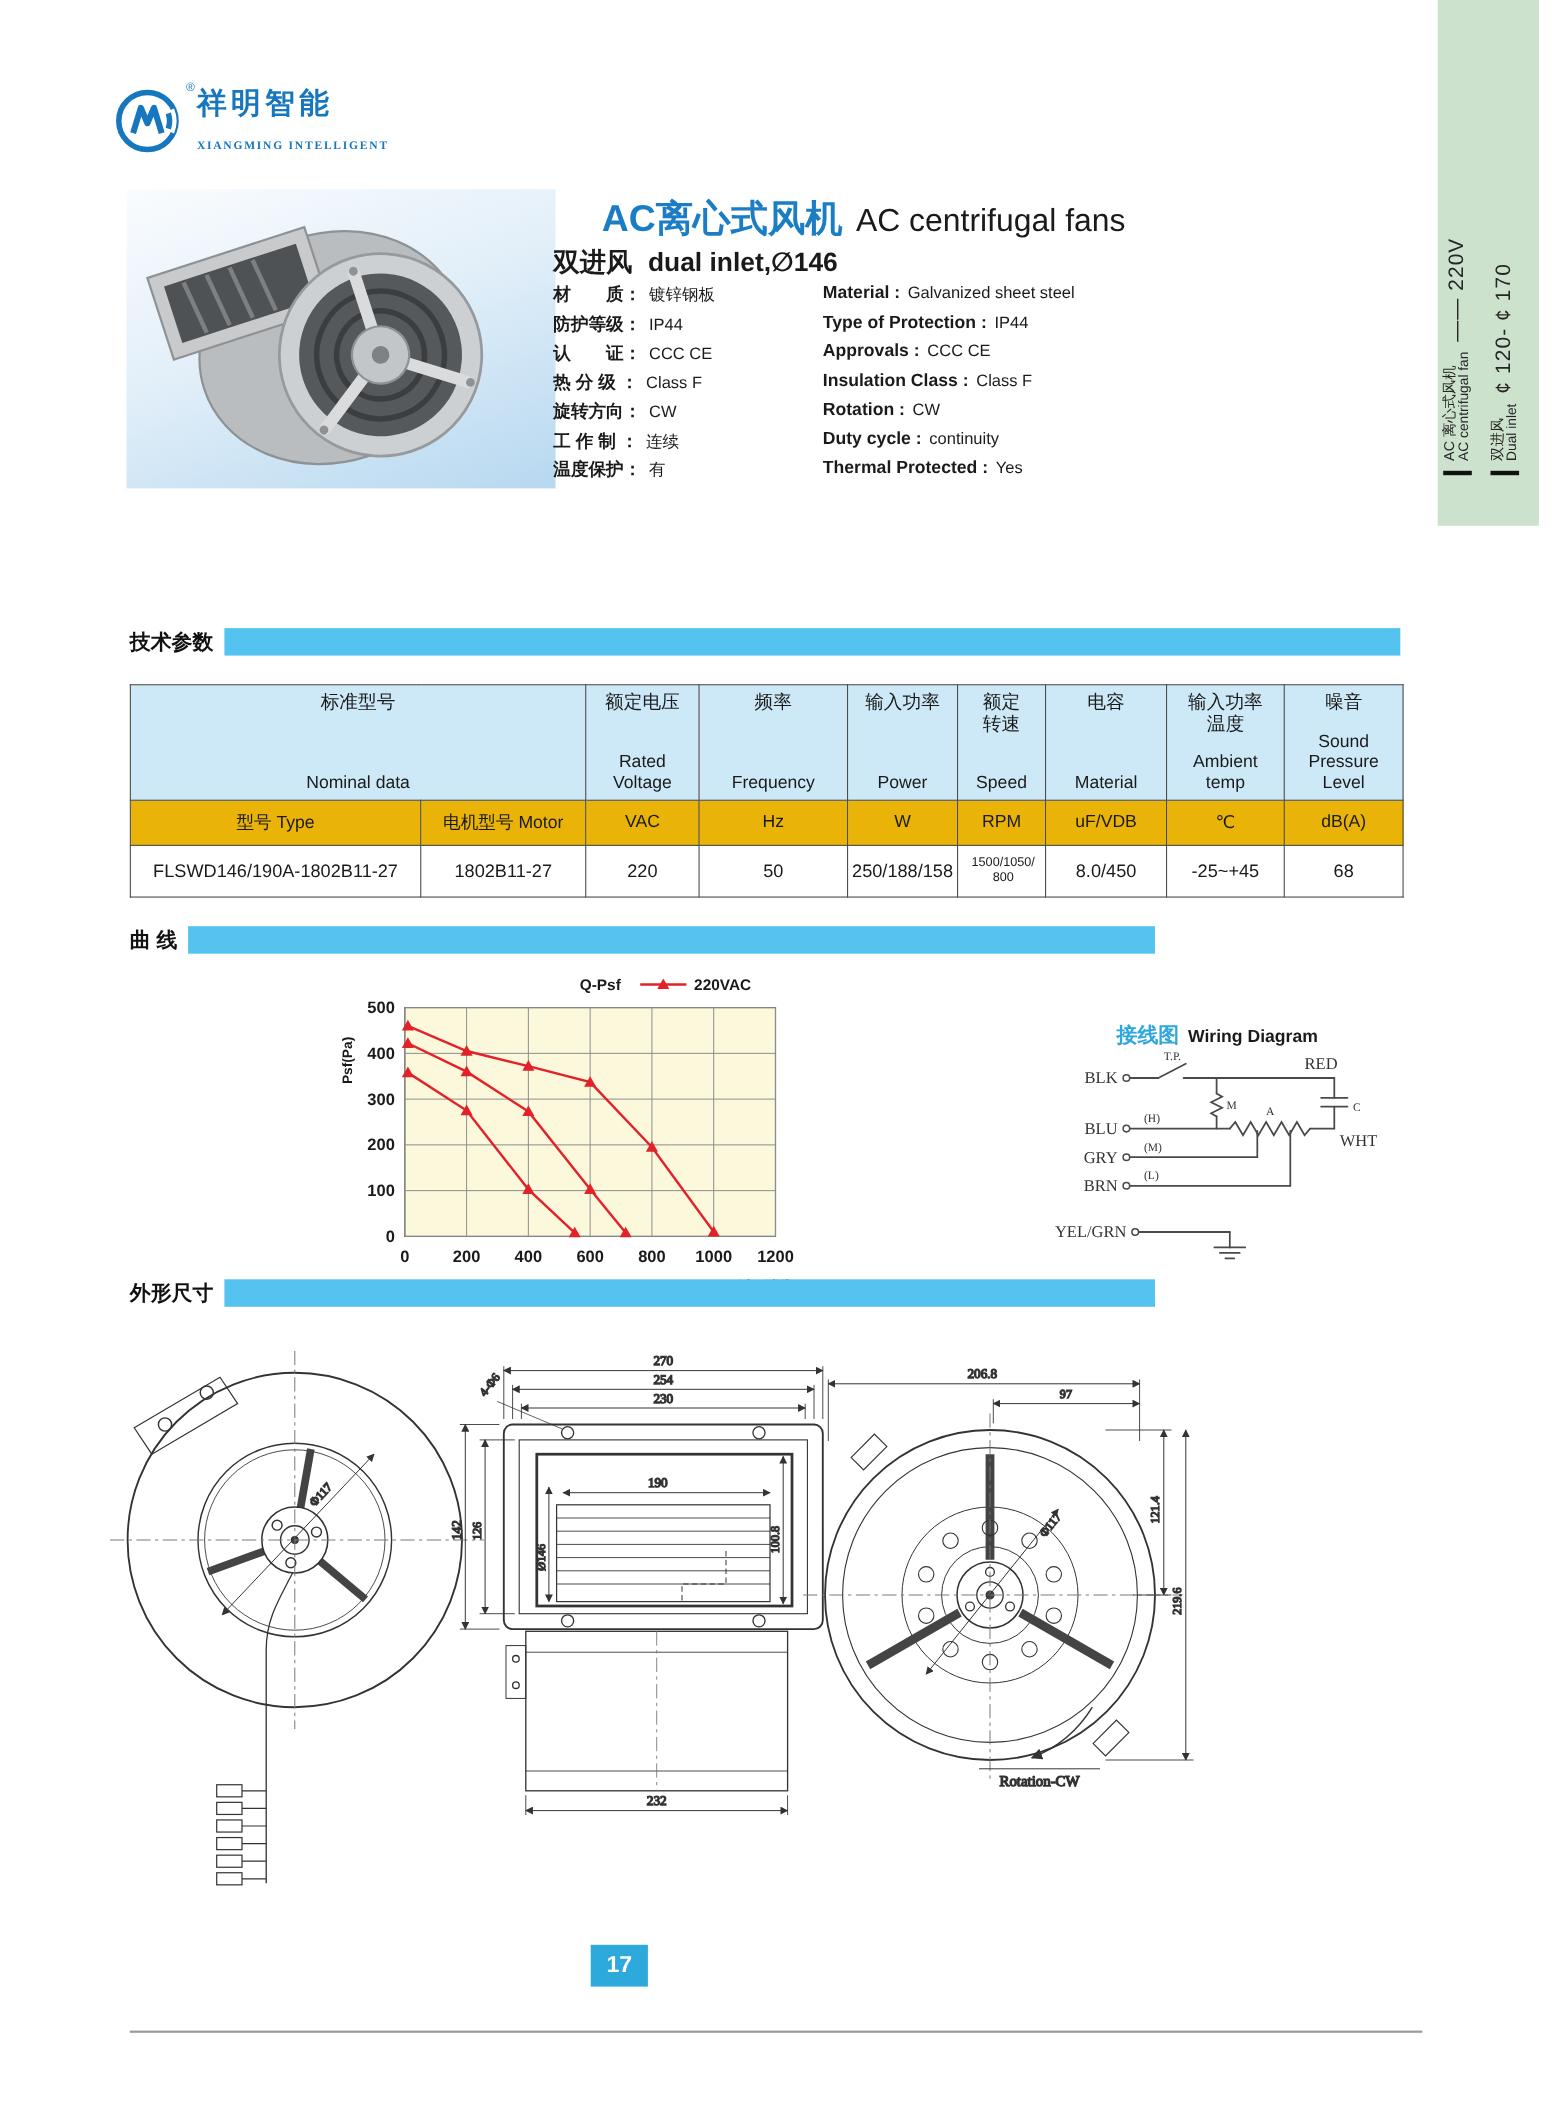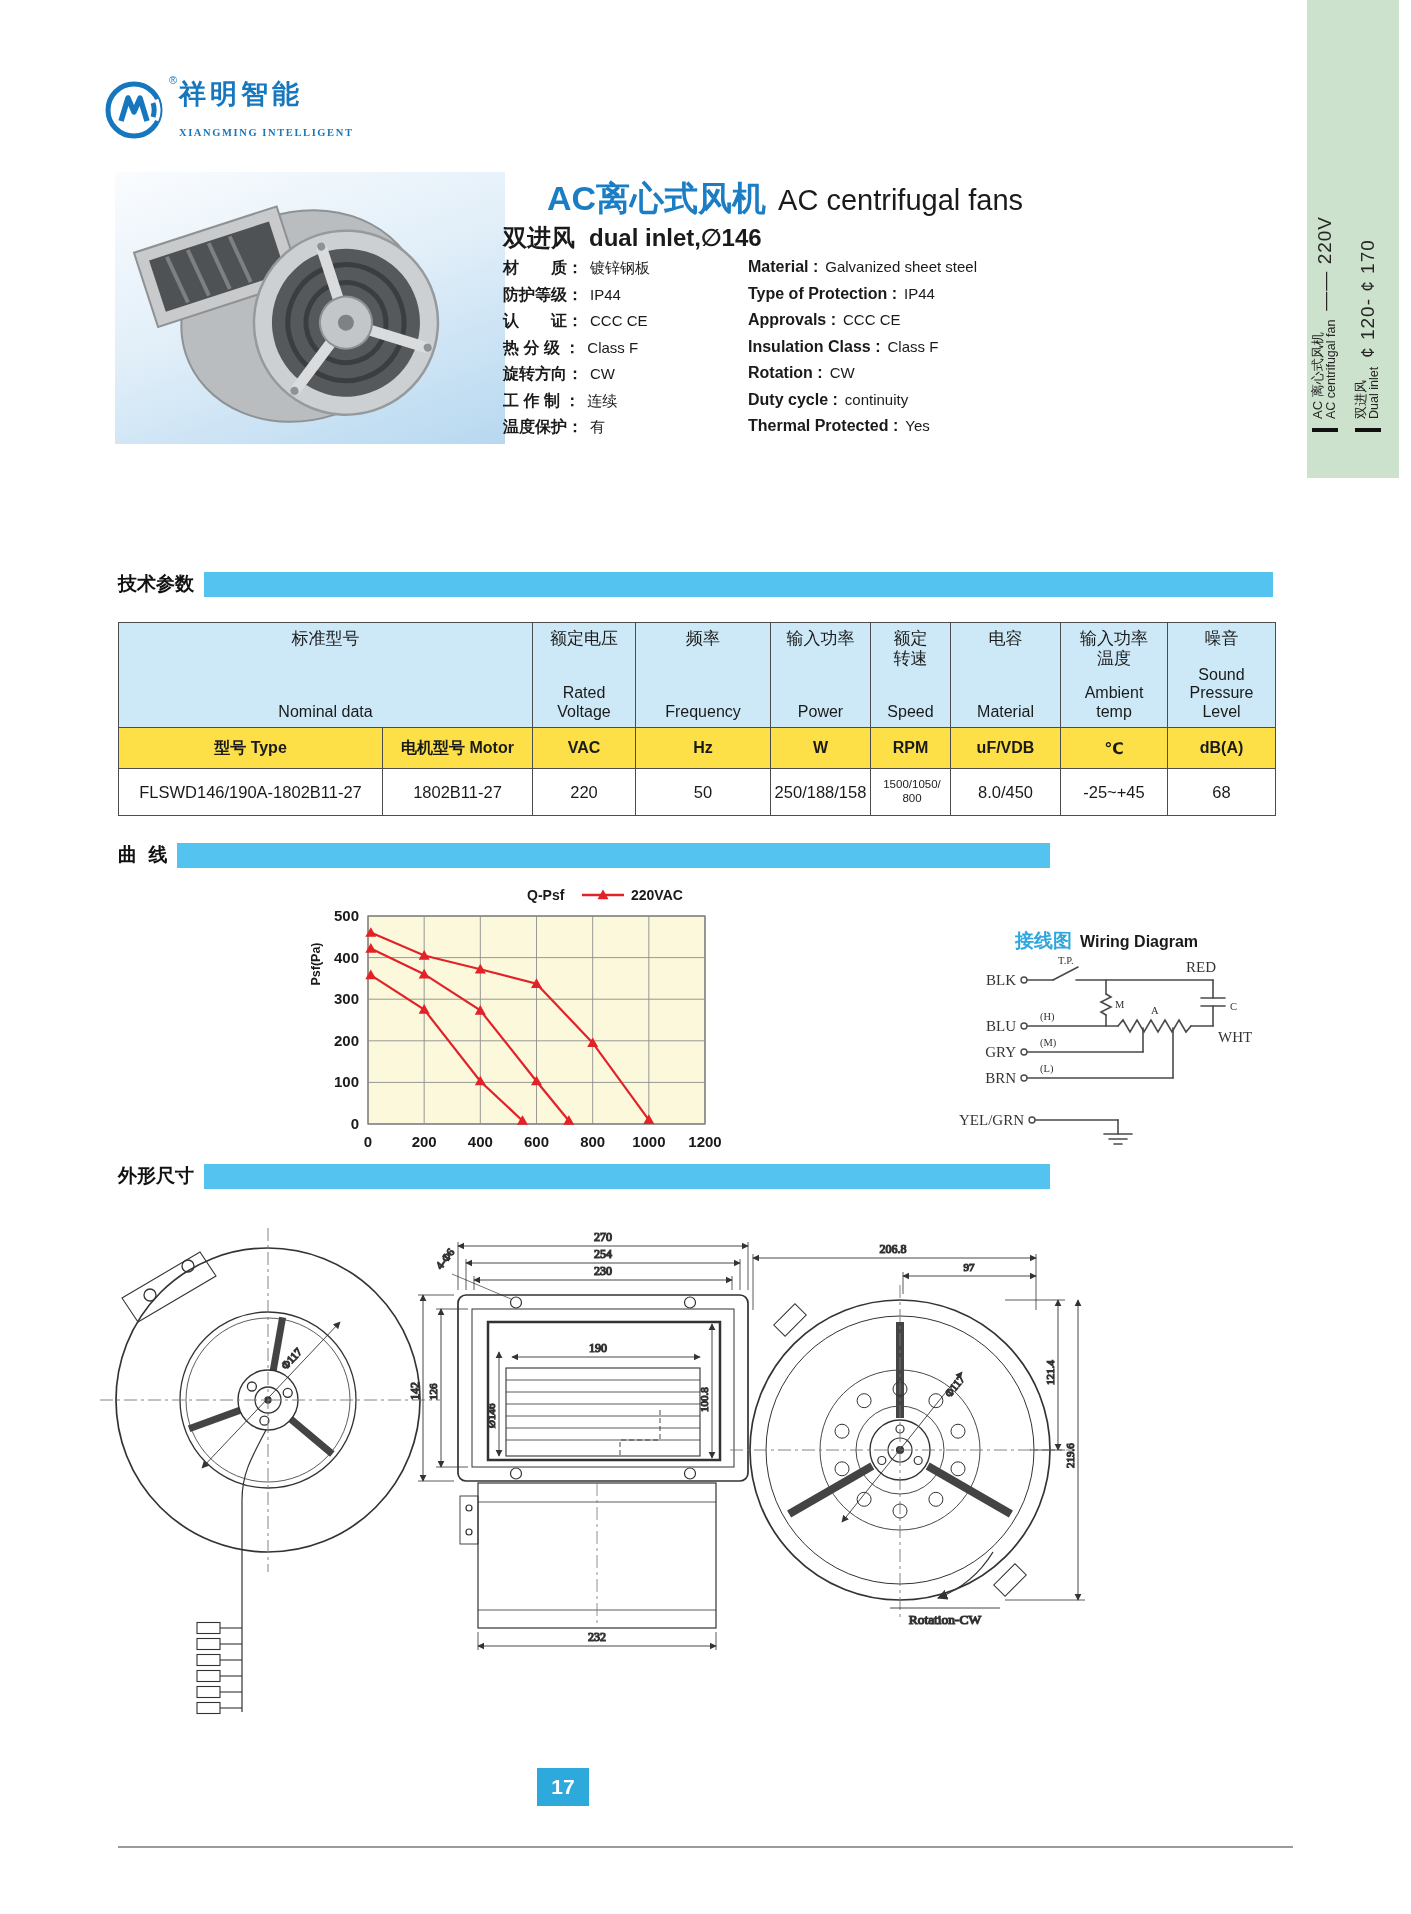--- a/index.html
+++ b/index.html
@@ -32,36 +32,36 @@
   .title-cn{font-size:34px;font-weight:bold;color:#1B7EC4;margin-left:44px;}
   .title-en{font-size:29px;color:#1a1a1a;}
   .subtitle{left:503px;top:222px;display:flex;align-items:baseline;gap:14px;font-size:24px;font-weight:bold;}
   .specs-cn{left:503px;top:258px;width:240px;}
   .specs-en{left:748px;top:258px;width:300px;}
   .spec-row{display:flex;align-items:baseline;height:26.5px;white-space:nowrap;}
   .spec-row .lab{font-weight:bold;font-size:16px;}
   .spec-row .val{font-size:15px;margin-left:7px;}
 
   
-  .sect{display:flex;align-items:center;gap:10px;font-family:Liberation Mono, monospace;}
+  .sect{display:flex;align-items:flex-start;gap:10px;}
   .sect .lab{font-size:19px;font-weight:bold;color:#111;white-space:nowrap;}
   .sect .bar{height:25px;background:#55C3F0;flex:1;}
   .sect-tech{left:118px;top:571px;width:1155px;}
   .sect-curve{left:118px;top:842px;width:932px;}
   .sect-dims{left:118px;top:1163px;width:932px;}
 
   
   .tech-table{left:118px;top:622px;}
   table.t{border-collapse:collapse;table-layout:fixed;width:1157px;}
   table.t td{border:1.6px solid #4c4c4c;text-align:center;vertical-align:middle;padding:0;}
   table.t .hd{background:#CDE9F7;margin-left:24px;}
   .hcell{display:flex;flex-direction:column;justify-content:space-between;height:92px;padding:6px 0;}
   .hcell .cnl{font-size:17px;line-height:1.2;}
   .hcell .enl{font-size:16px;line-height:1.15;}
-  .units td{height:40px;font-size:16px;background:#fde047;font-weight:bold;}
+  .units td{height:40px;font-size:16px;background:#eab308;}
   .vals td{height:46px;font-size:16.5px;background:#fff;}
   .rpm-cell{font-size:11.5px !important;text-align:left;line-height:1.2;padding-left:3px !important;}
 
   
   .chart-wrap{left:290px;top:876px;width:440px;height:300px;}
   .tick{font:600 15px "Liberation Sans","DejaVu Sans",sans-serif;fill:#1a1a1a;}
   .axis{font:600 12.5px "Liberation Sans","DejaVu Sans",sans-serif;fill:#1a1a1a;}
   .leg{font:600 14px "Liberation Sans","DejaVu Sans",sans-serif;fill:#1a1a1a;}
 
   

